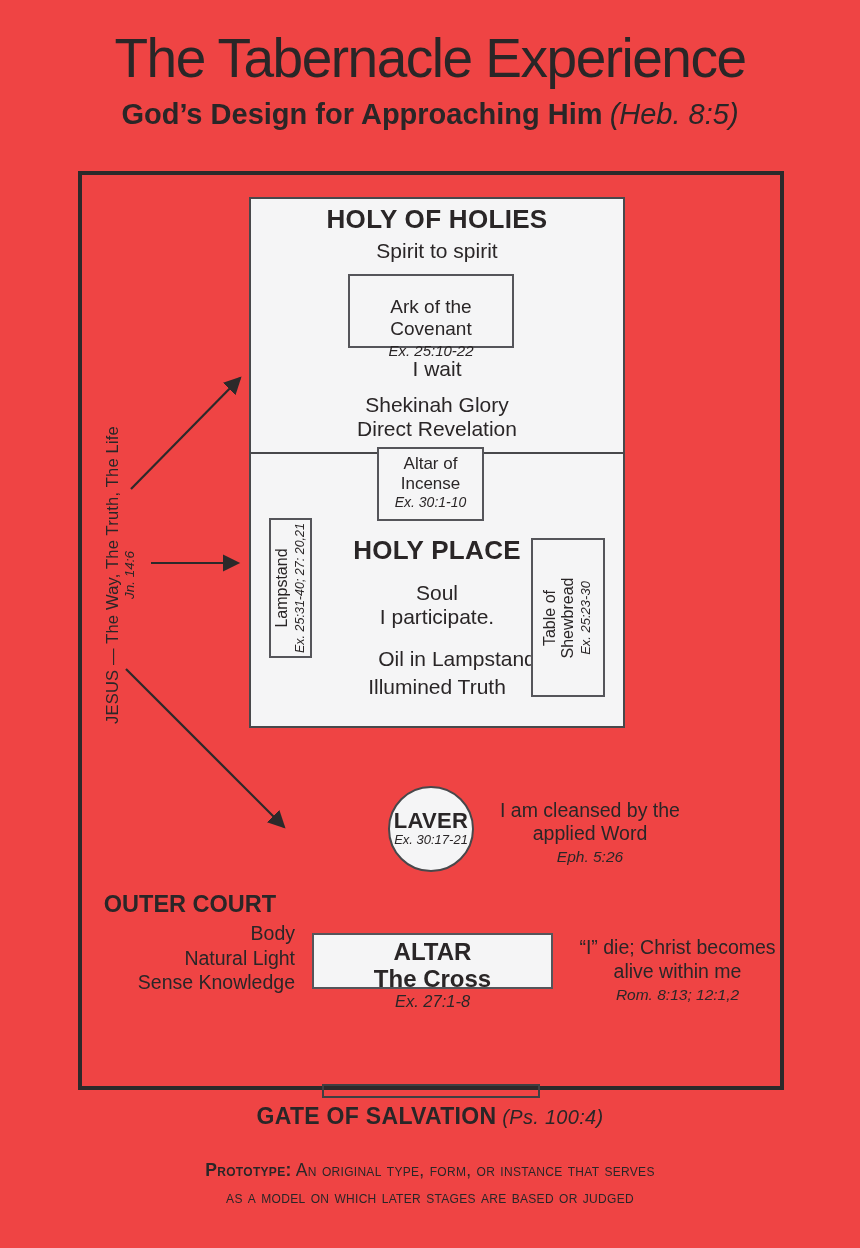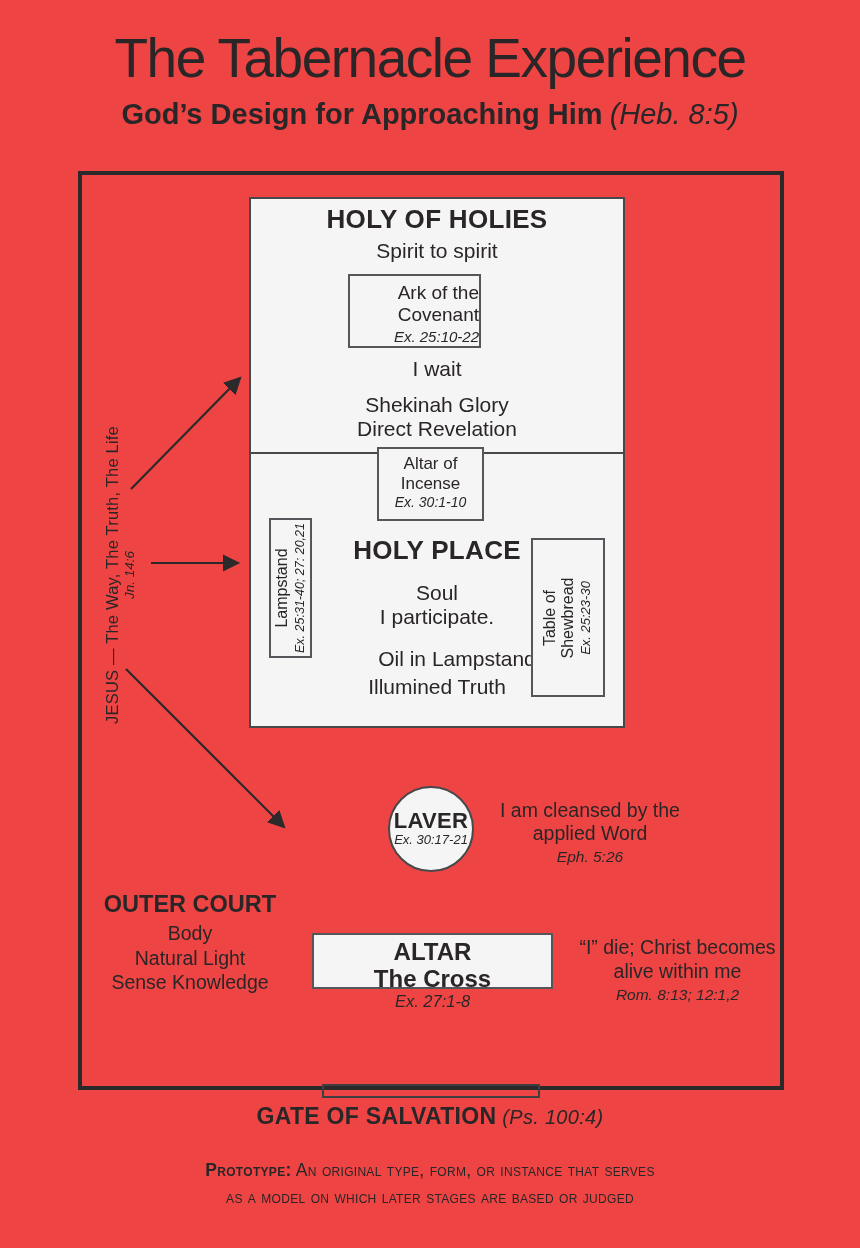--- a/index.html
+++ b/index.html
@@ -18,21 +18,21 @@
   
   .outer-box{left:78px;top:171px;width:706px;height:919px;border:4px solid #2c292a;box-sizing:border-box;}
   .inner-box{left:249px;top:197px;width:376px;height:531px;border:2px solid #48484b;box-sizing:border-box;background:#f5f5f6;}
   .divider{left:249px;top:452px;width:376px;height:2px;background:#48484b;}
   .sbox{border:2px solid #55555a;box-sizing:border-box;background:#f5f5f6;text-align:center;z-index:3;}
   
   .cline{left:249px;width:376px;text-align:center;font-size:21px;}
   .room-title{font-size:26px;font-weight:700;letter-spacing:.3px;}
   .bref{font-style:italic;}
   
-  .ark-box{left:348px;top:274px;width:133px;height:74px;padding-top:6px;font-size:19px;line-height:22px;text-align:right;}
+  .ark-box{left:348px;top:274px;width:166px;height:74px;padding-top:20px;font-size:19px;line-height:22px;}
   .ark-box .bref{font-size:15px;}
   .incense-box{left:377px;top:447px;width:107px;height:74px;padding-top:5px;font-size:17px;line-height:19.5px;}
   .incense-box .bref{font-size:14px;}
   .altar-box{left:312px;top:933px;width:241px;height:56px;padding-top:3px;font-size:24px;line-height:27px;font-weight:700;}
   .altar-box .bref{font-size:16.5px;font-weight:400;line-height:19px;}
   
   .vbox-outer{overflow:visible;}
   .lampstand-box{left:269px;top:518px;width:43px;height:140px;}
   .shewbread-box{left:531px;top:538px;width:74px;height:159px;}
   .vrot{position:absolute;left:50%;top:50%;transform:translate(-50%,-50%) rotate(-90deg);text-align:center;white-space:nowrap;}
@@ -47,21 +47,21 @@
   
   .laver{left:388px;top:786px;width:86px;height:86px;border:2px solid #48484b;border-radius:50%;box-sizing:border-box;
          display:flex;flex-direction:column;justify-content:center;align-items:center;background:#f5f5f6;}
   .laver .name{font-size:22px;font-weight:700;letter-spacing:.3px;line-height:22px;}
   .laver .bref{font-size:13px;line-height:16px;}
   .laver-caption{left:490px;top:799px;width:200px;font-size:19.5px;line-height:23px;}
   .laver-caption .bref{font-size:15.5px;}
   
   .outer-court{left:85px;top:891px;width:210px;}
   .outer-court .oc-title{font-size:23.5px;font-weight:700;line-height:27px;margin-bottom:3px;}
-  .outer-court .oc-line{font-size:19.5px;line-height:24.5px;}
+  .outer-court .oc-line{font-size:19.5px;line-height:24.5px;text-align:right;}
   .altar-caption{left:553px;top:936px;width:225px;font-size:19.5px;line-height:23.5px;padding-left:12px;}
   .altar-caption .bref{font-size:15.5px;}
   
   .gate-rect{left:322px;top:1084px;width:218px;height:14px;border:2px solid #3f3f42;box-sizing:border-box;background:transparent;z-index:4;}
   .gate-label{top:1103px;left:0;width:860px;font-size:23px;font-weight:700;letter-spacing:.3px;}
   .gate-label .ref{font-weight:400;font-style:italic;font-size:20px;margin-left:6px;}
   
   .footer{left:130px;top:1157px;width:600px;font-size:17.5px;line-height:27px;font-variant:small-caps;letter-spacing:.3px;}
   .footer b{font-weight:700;}
   

